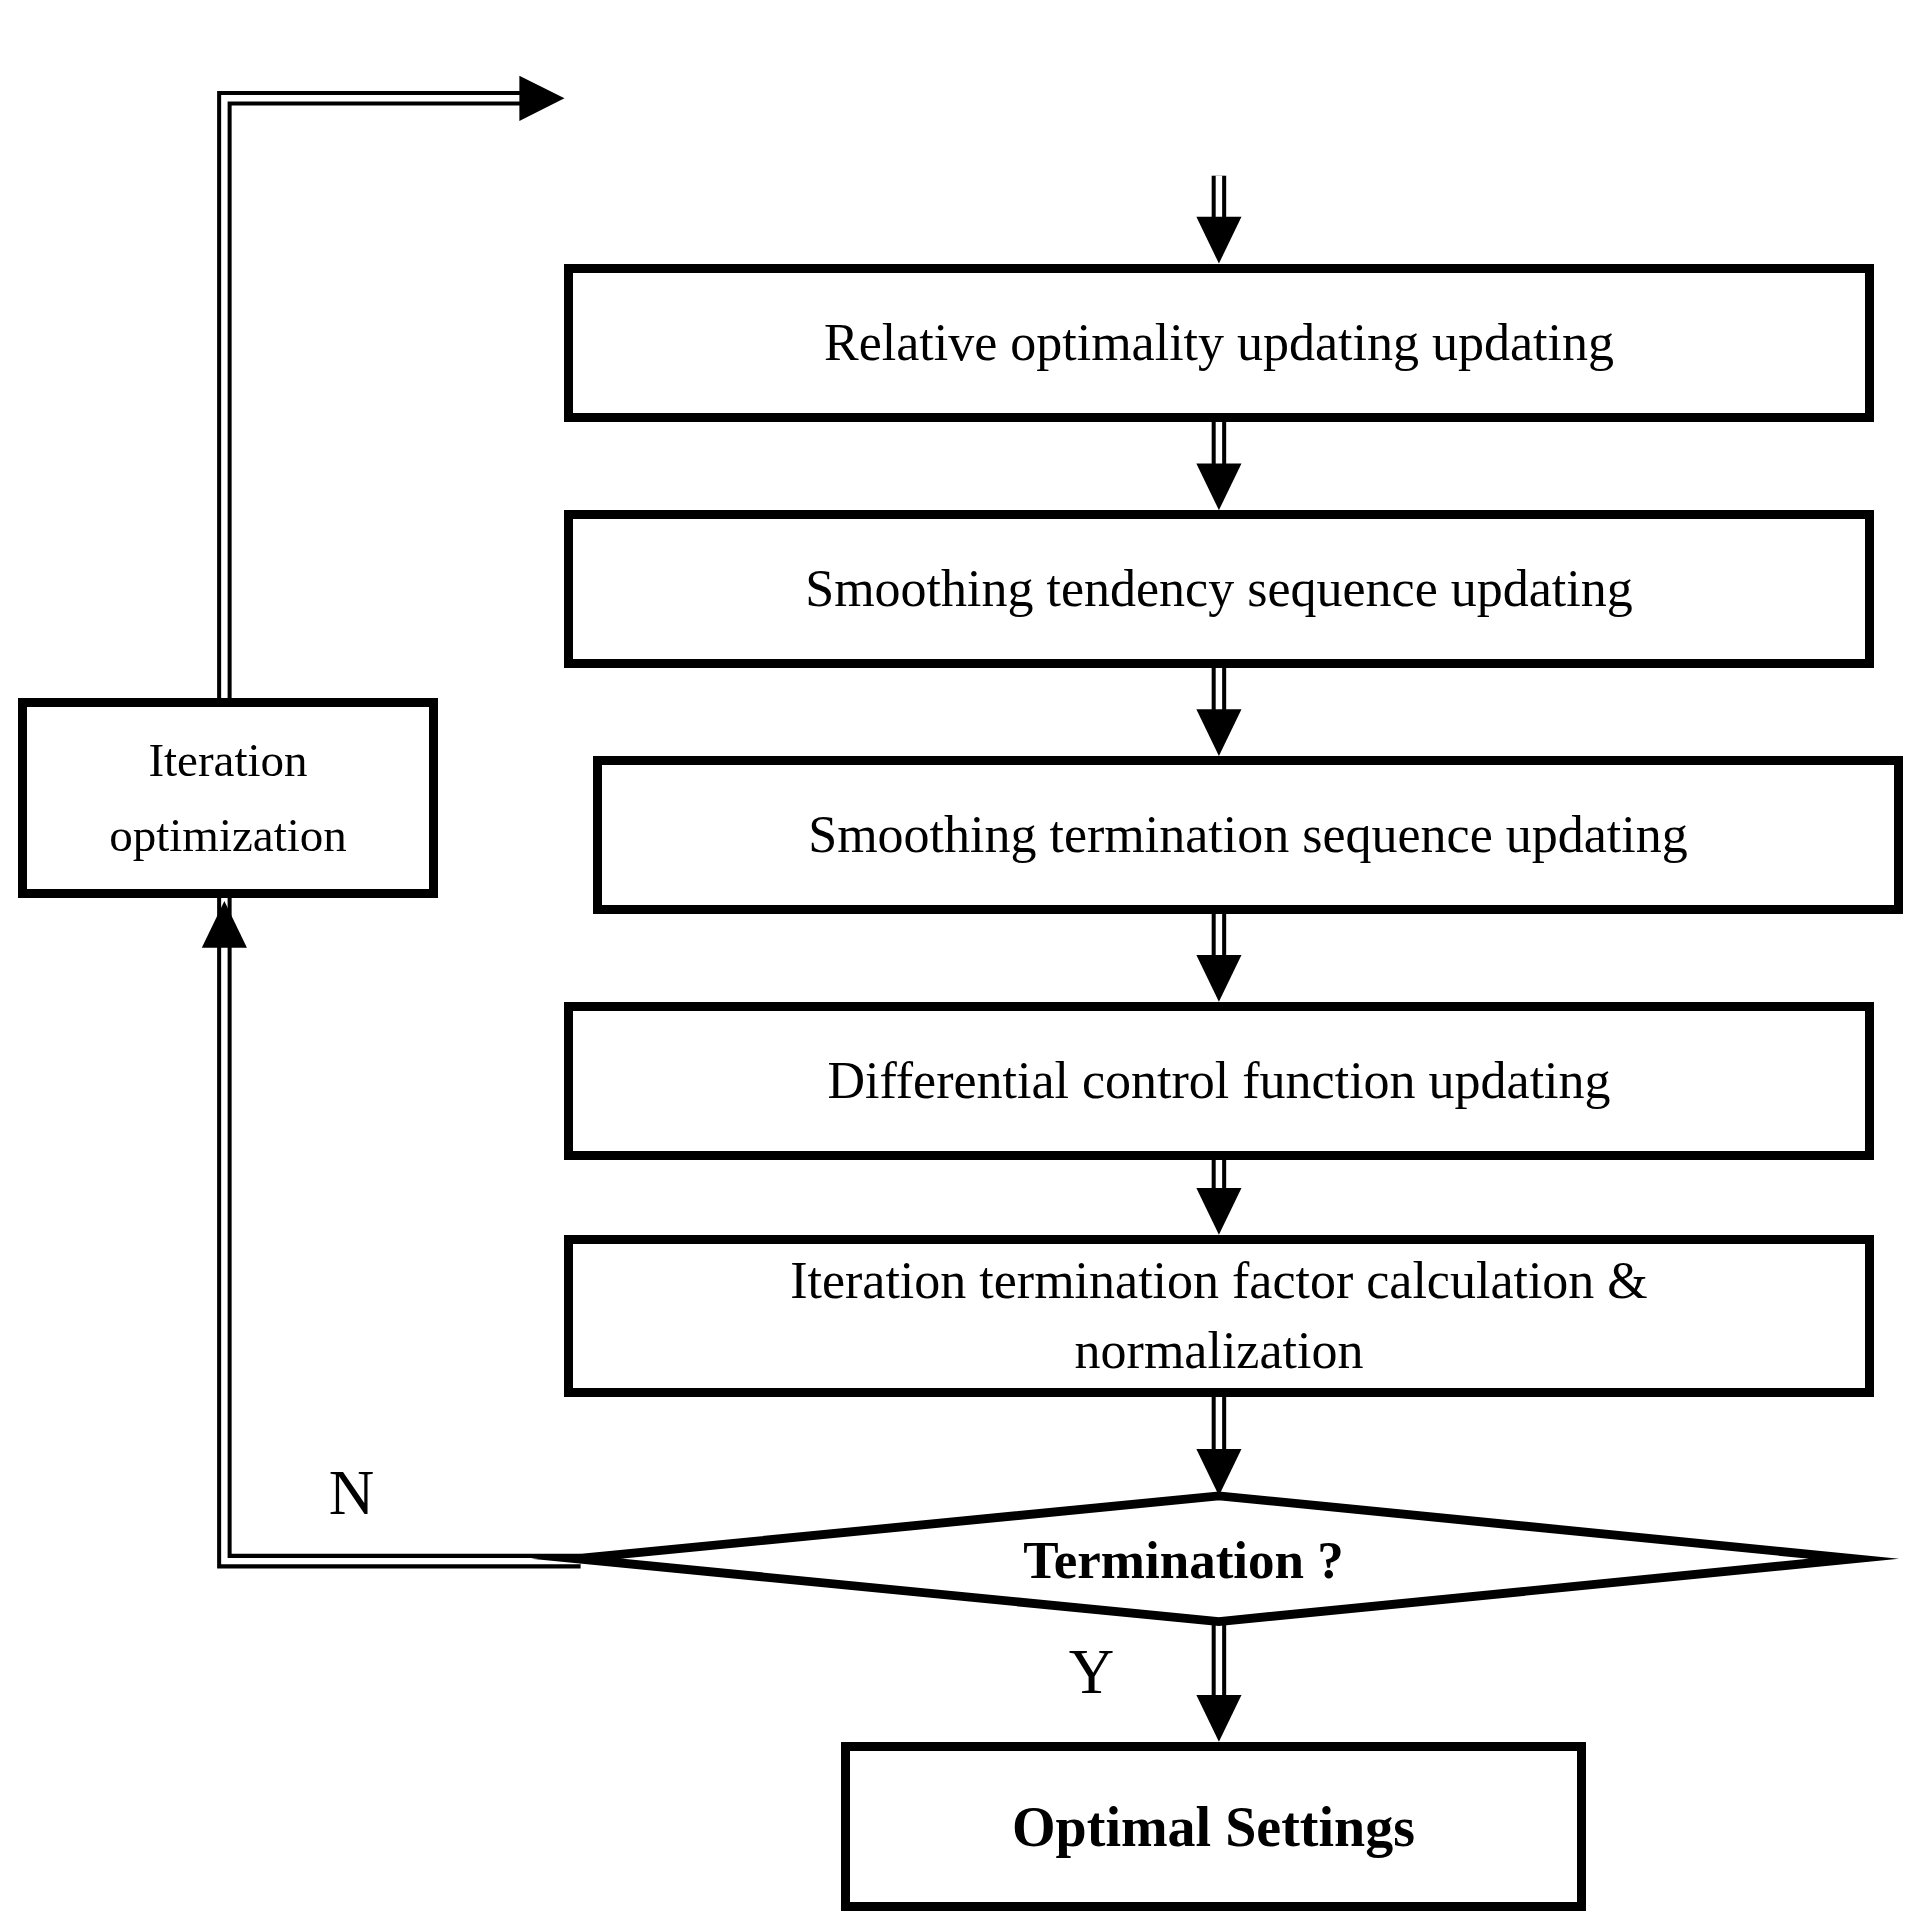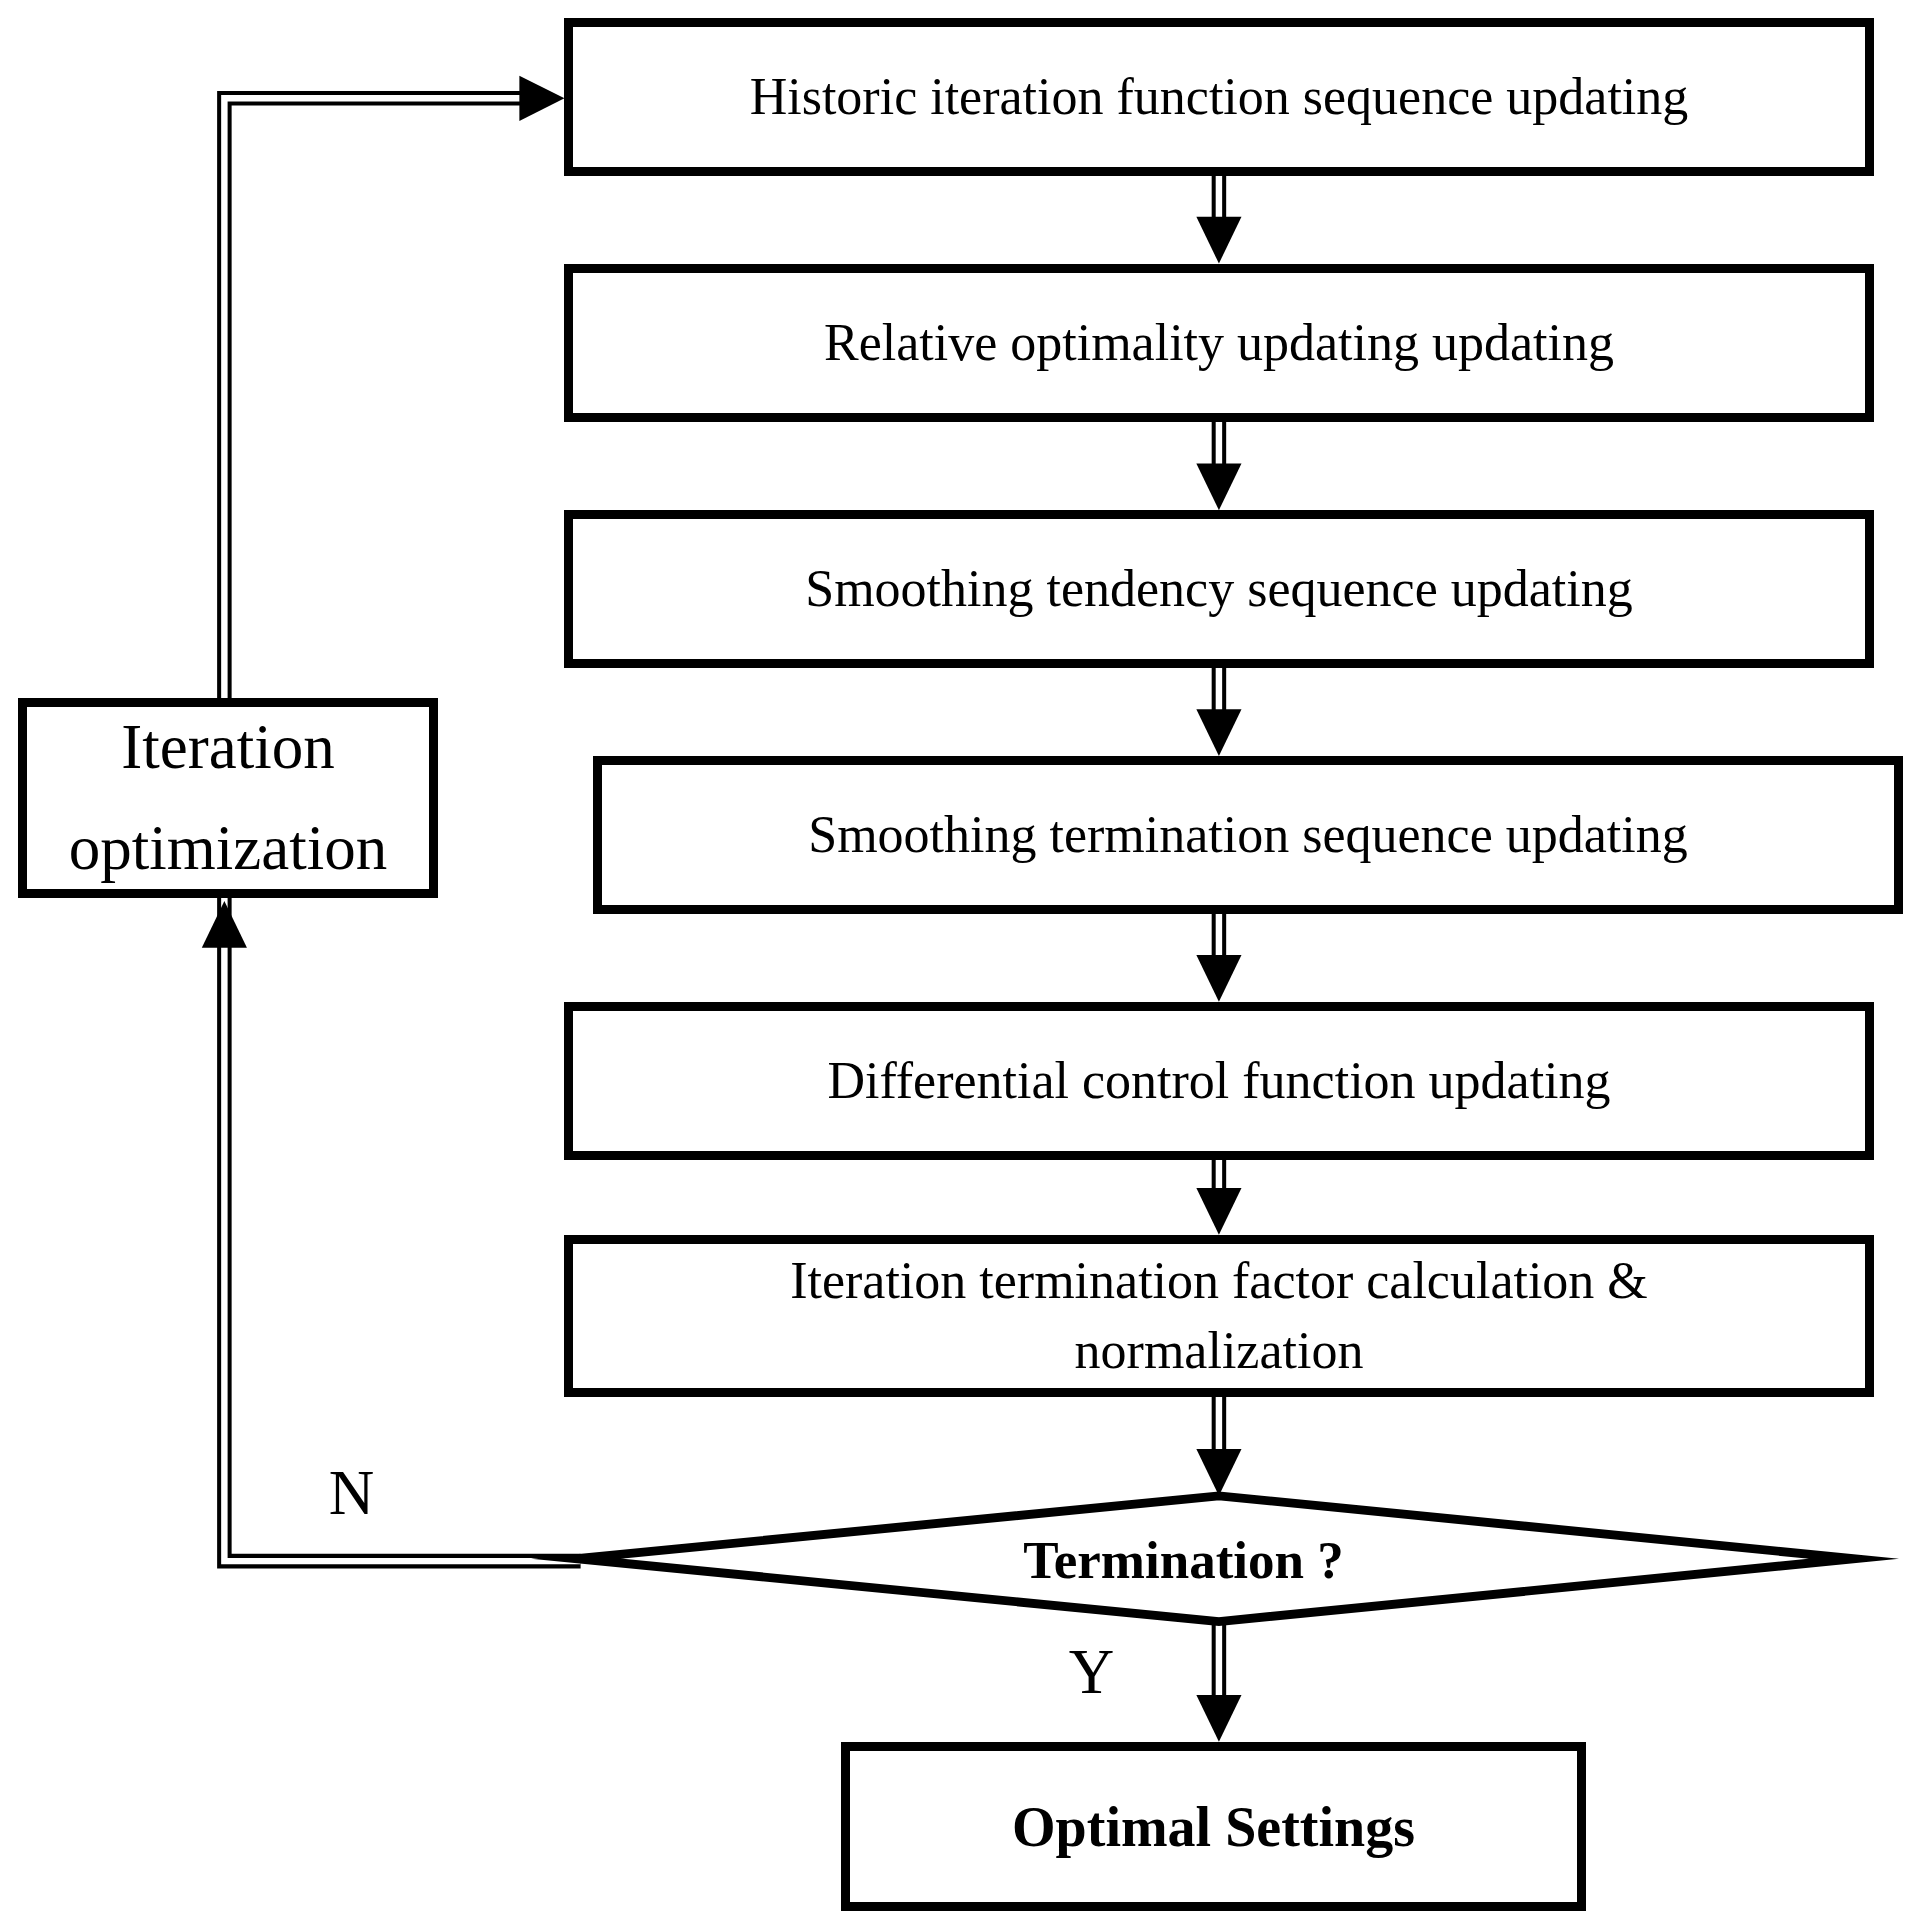--- a/index.html
+++ b/index.html
@@ -34,21 +34,21 @@
   .process .wrap { display: inline-block; max-width: 1274px; }
   .process.two-line .wrap { max-width: 1056px; }
   .p1 { top: 18px; }
   .p2 { top: 264px; }
   .p3 { top: 510px; }
   .p4 { top: 756px; margin-left: 29px; }
   .p5 { top: 1002px; }
   .p6 { top: 1235px; height: 162px; }
   .side-box {
     left: 18px; top: 698px; width: 420px; height: 200px;
-    font-size: 63px; line-height: 1.6;
+    font-size: 47px; line-height: 1.6;
   }
   .side-box .wrap { display: inline-block; max-width: 339px; }
   .terminal-box {
     left: 841px; top: 1742px; width: 745px; height: 169px;
     font-size: 56px; font-weight: bold;
   }
   .decision-label {
     position: absolute;
     left: 700px; top: 1519px; width: 967px; height: 81px;
     display: flex; align-items: center; justify-content: center;
@@ -100,23 +100,20 @@
       <polygon points="1512,327 1484,269 1540,269"></polygon>
       <polygon points="1512,633 1484,575 1540,575"></polygon>
       <polygon points="1512,938 1484,880 1540,880"></polygon>
       <polygon points="1512,1243 1484,1185 1540,1185"></polygon>
       <polygon points="1512,1532 1484,1474 1540,1474"></polygon>
       <polygon points="1512,1856 1484,1798 1540,1798"></polygon>
       <polygon points="1512,2161 1484,2103 1540,2103"></polygon>
     </g>
   </svg>
 
-  <div class="node process p1">
-    <span class="wrap">Historic iteration function sequence updating</span>
-  </div>
   <div class="node process p2">
     <span class="wrap">Relative optimality updating updating</span>
   </div>
   <div class="node process p3">
     <span class="wrap">Smoothing tendency sequence updating</span>
   </div>
   <div class="node process p4">
     <span class="wrap">Smoothing termination sequence updating</span>
   </div>
   <div class="node process p5">

